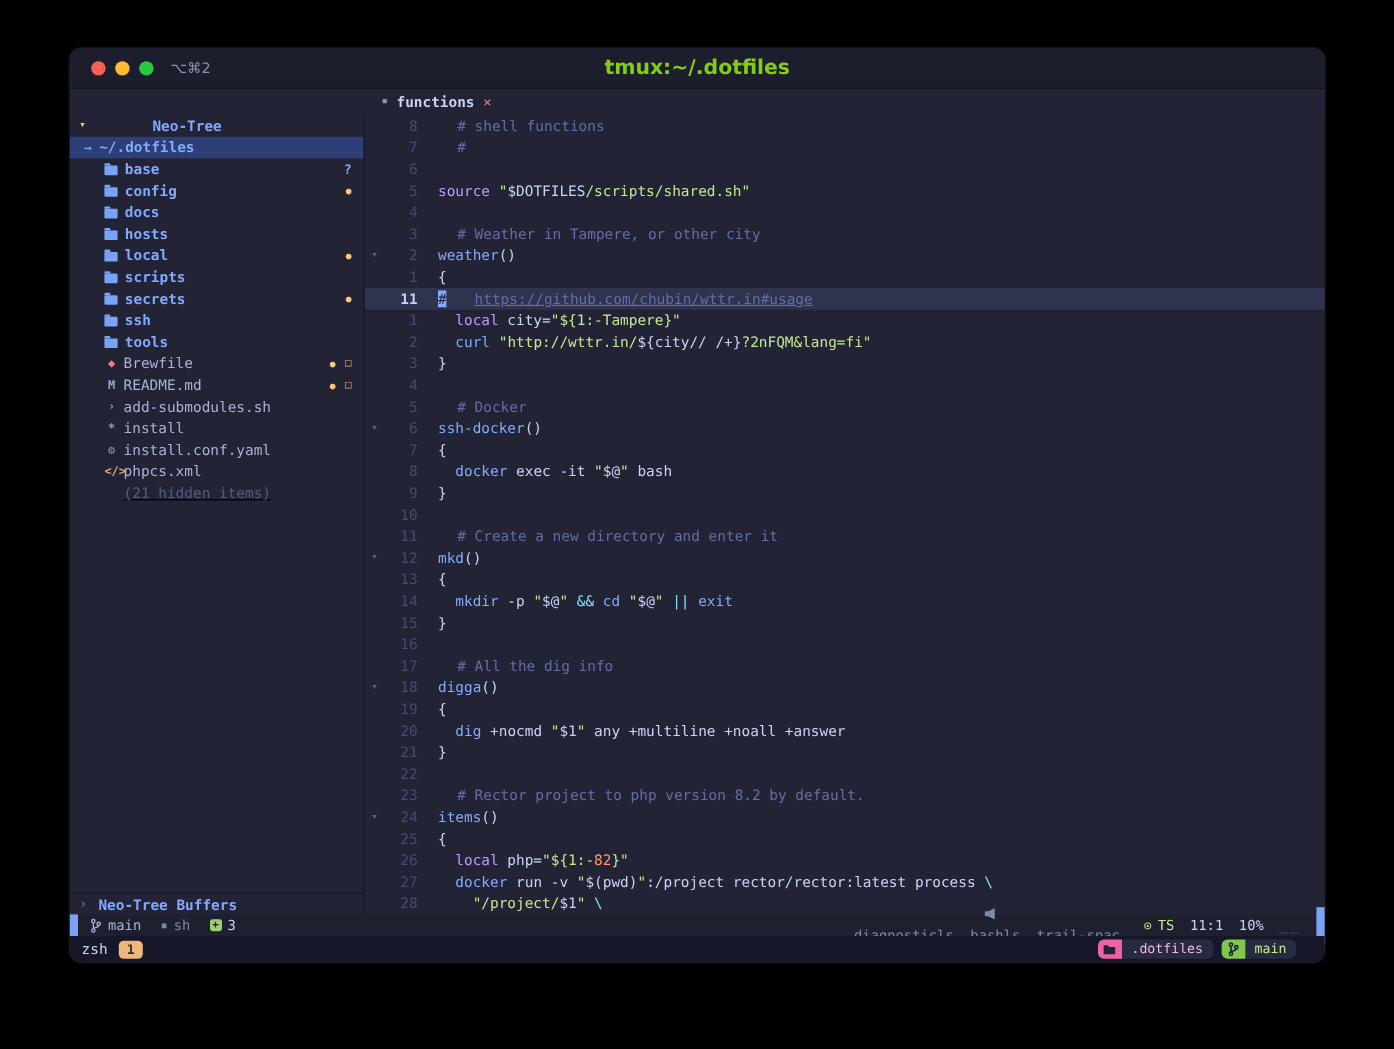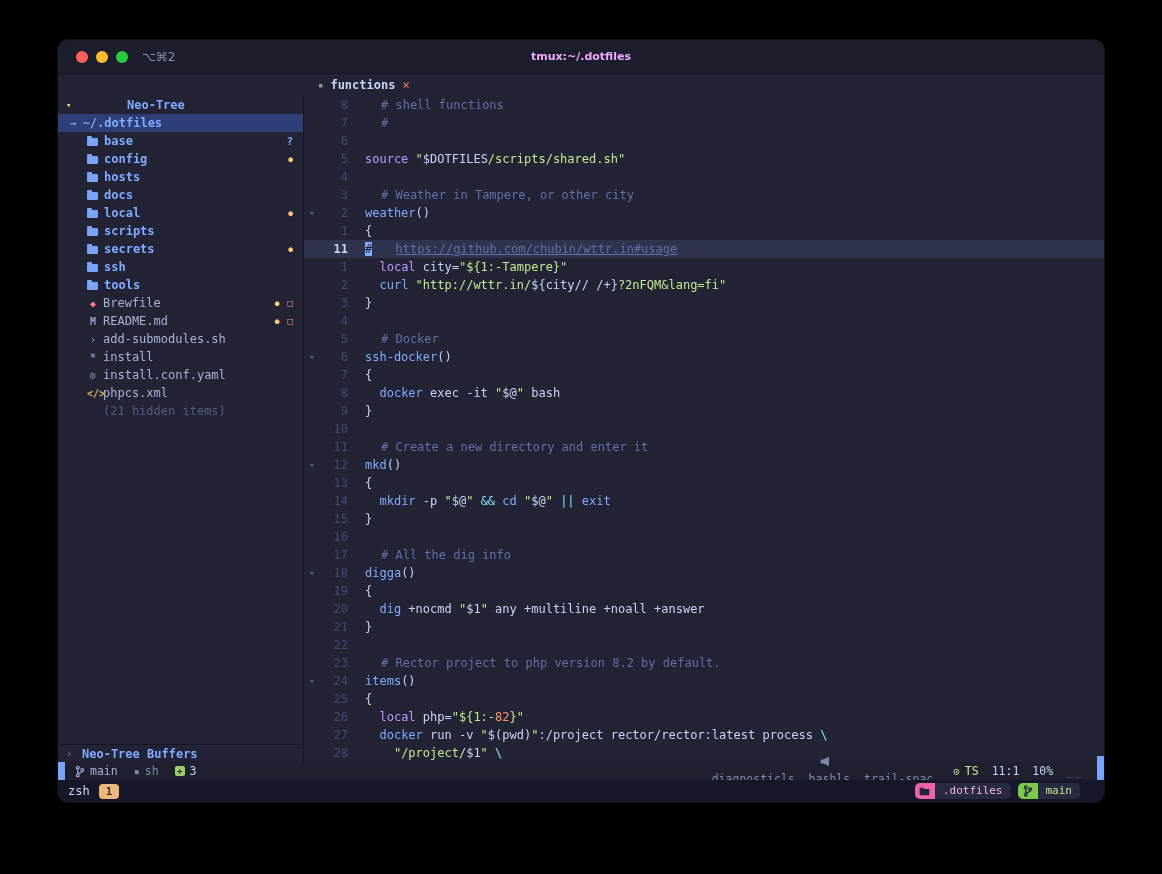--- a/index.html
+++ b/index.html
@@ -9,22 +9,22 @@
     background:#222436; border-radius:10px; overflow:hidden; display:flex; flex-direction:column;
     box-shadow:0 0 0 1px rgba(255,255,255,0.07), 0 30px 70px rgba(0,0,0,0.8); }
 
   
   .titlebar { height:34px; flex:0 0 auto; background:#1c1e2e; border-bottom:1px solid #13141f;
     display:flex; align-items:center; position:relative; font-family:"DejaVu Sans", sans-serif; }
   .lights { display:flex; gap:8px; padding-left:18px; z-index:2; }
   .light { width:12px; height:12px; border-radius:50%; }
   .light.red{ background:#fe5f57; } .light.yellow{ background:#febc2e; } .light.green{ background:#28c840; }
   .shortcut { margin-left:14px; color:#8b92ad; font-size:12px; z-index:2; }
-  .wtitle { position:absolute; left:0; right:0; text-align:center; color:#f0abfc;
-    font-size:11px; font-weight:bold; }
+  .wtitle { position:absolute; left:0; right:0; text-align:center; color:#84cc16;
+    font-size:17px; font-weight:bold; }
 
   
   .tabline { height:22px; flex:0 0 auto; display:flex; align-items:center; background:#222436; }
   .tab { display:flex; align-items:center; gap:7px; margin-left:260px; font-size:12px; }
   .tab-icon { color:#8b93b5; font-size:9px; }
   .tab-label { color:#c8d3f5; font-weight:bold; }
   .tab-close { color:#ff757f; font-size:12px; }
 
   
   .content { flex:1 1 auto; min-height:0; display:flex; }
@@ -40,21 +40,21 @@
   .trow.root { padding-left:12px; background:#2d3f76; }
   .root-ico { color:#82aaff; font-size:11px; margin-right:6px; }
   .root-label { color:#82aaff; font-weight:bold; }
   .folder-ico { position:relative; width:11px; height:8px; background:#7aa2f7; border-radius:1px;
     margin-right:6px; margin-top:1px; flex:0 0 auto; }
   .folder-ico::before { content:""; position:absolute; top:-2px; left:0; width:5px; height:2px;
     background:#7aa2f7; border-radius:1px 1px 0 0; }
   .file-ico { width:12px; margin-right:4px; flex:0 0 auto; text-align:center; font-size:10px; font-weight:bold; }
   .trow.folder .tlabel { color:#82aaff; font-weight:bold; }
   .trow.file .tlabel { color:#a9b1d6; }
-  .trow.hidden { padding-left:45px; }
+  .trow.hidden { padding-left:45px;text-decoration:underline; }
   .trow.hidden .tlabel { color:#545c7e; }
   .badges { margin-left:auto; display:flex; align-items:center; gap:8px; }
   .badge { font-weight:bold; }
   .badge.dot { font-size:8px; } .badge.q { font-size:11px; } .badge.sq { font-size:9px; }
   .buffers { flex:0 0 auto; height:18px; border-top:1px solid #15162a; display:flex;
     align-items:center; padding-left:8px; }
   .buf-expander { color:#737aa2; font-size:11px; width:12px; }
   .buf-title { color:#82aaff; font-weight:bold; margin-left:4px; }
 
   
@@ -151,25 +151,25 @@
             </div>
             <div class="trow folder">
               <span class="folder-ico"></span>
               <span class="tlabel">config</span>
               <span class="badges">
                 <span class="badge dot" style="color: rgb(255, 199, 119);">●</span>
               </span>
             </div>
             <div class="trow folder">
               <span class="folder-ico"></span>
+              <span class="tlabel">docs</span>
+            </div>
+            <div class="trow folder">
+              <span class="folder-ico"></span>
               <span class="tlabel">hosts</span>
-            </div>
-            <div class="trow folder">
-              <span class="folder-ico"></span>
-              <span class="tlabel">docs</span>
             </div>
             <div class="trow folder">
               <span class="folder-ico"></span>
               <span class="tlabel">local</span>
               <span class="badges">
                 <span class="badge dot" style="color: rgb(255, 199, 119);">●</span>
               </span>
             </div>
             <div class="trow folder">
               <span class="folder-ico"></span>

